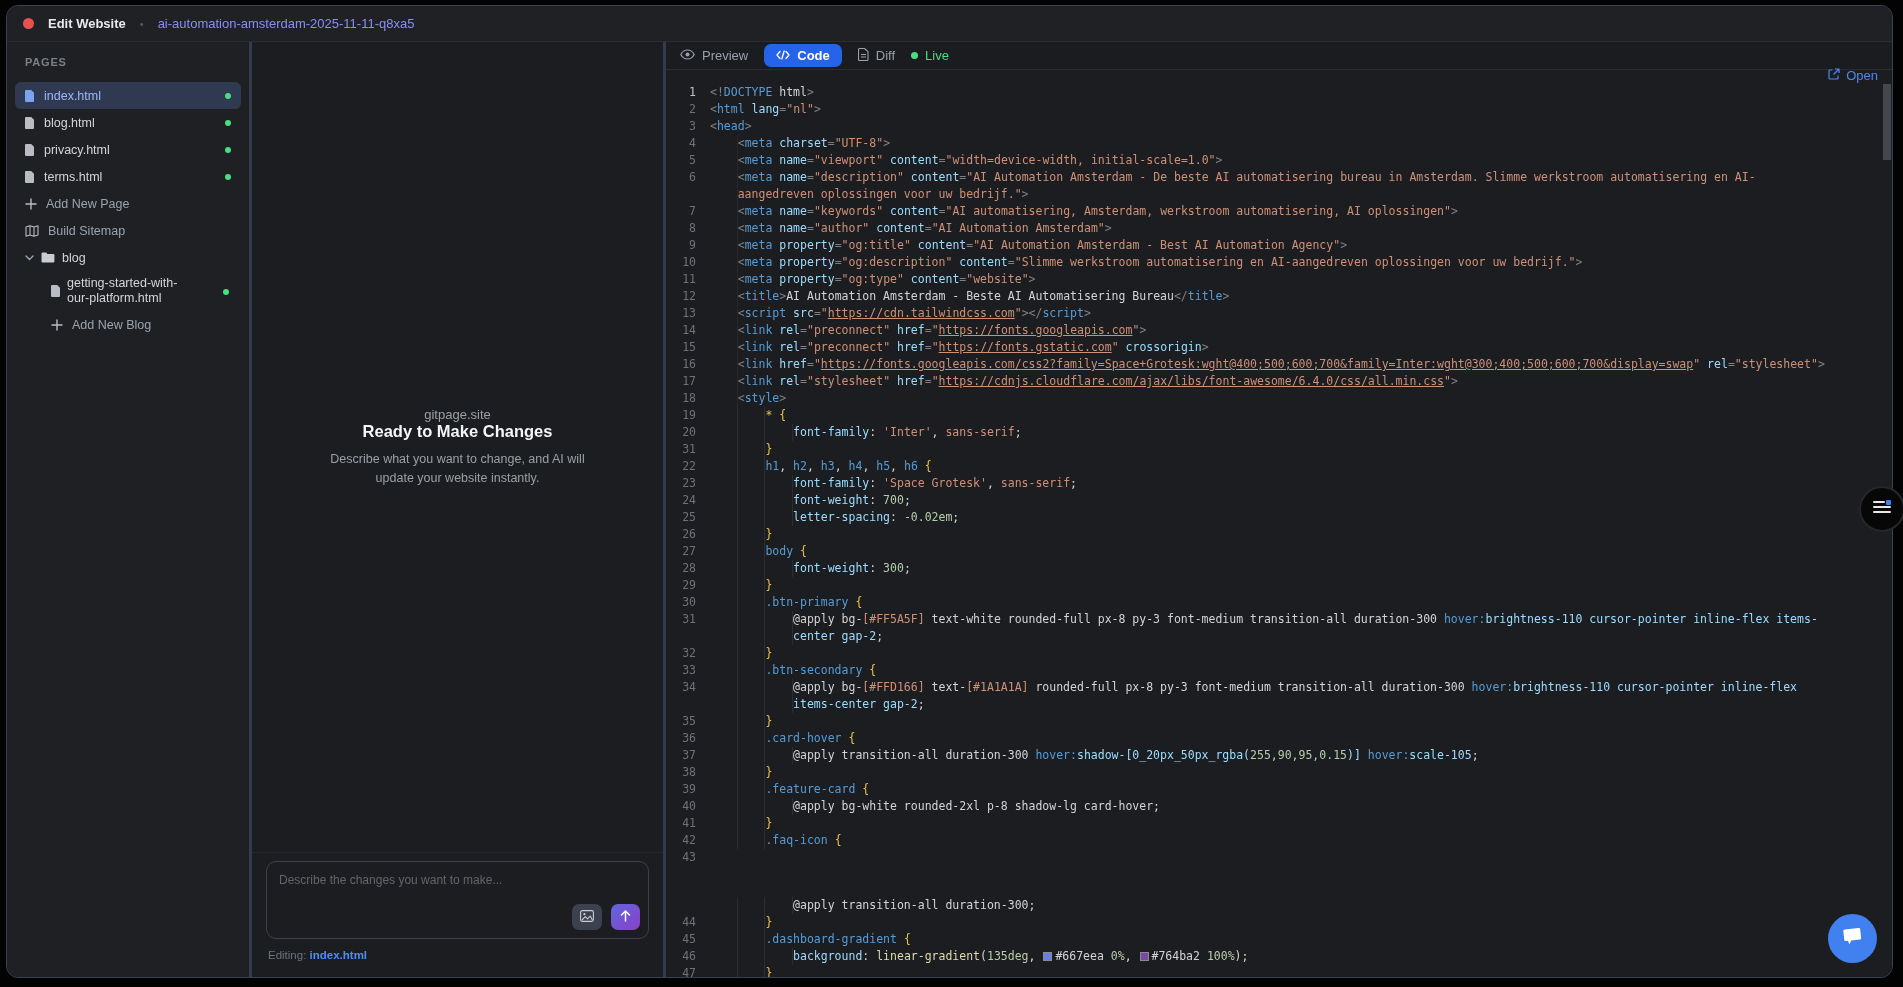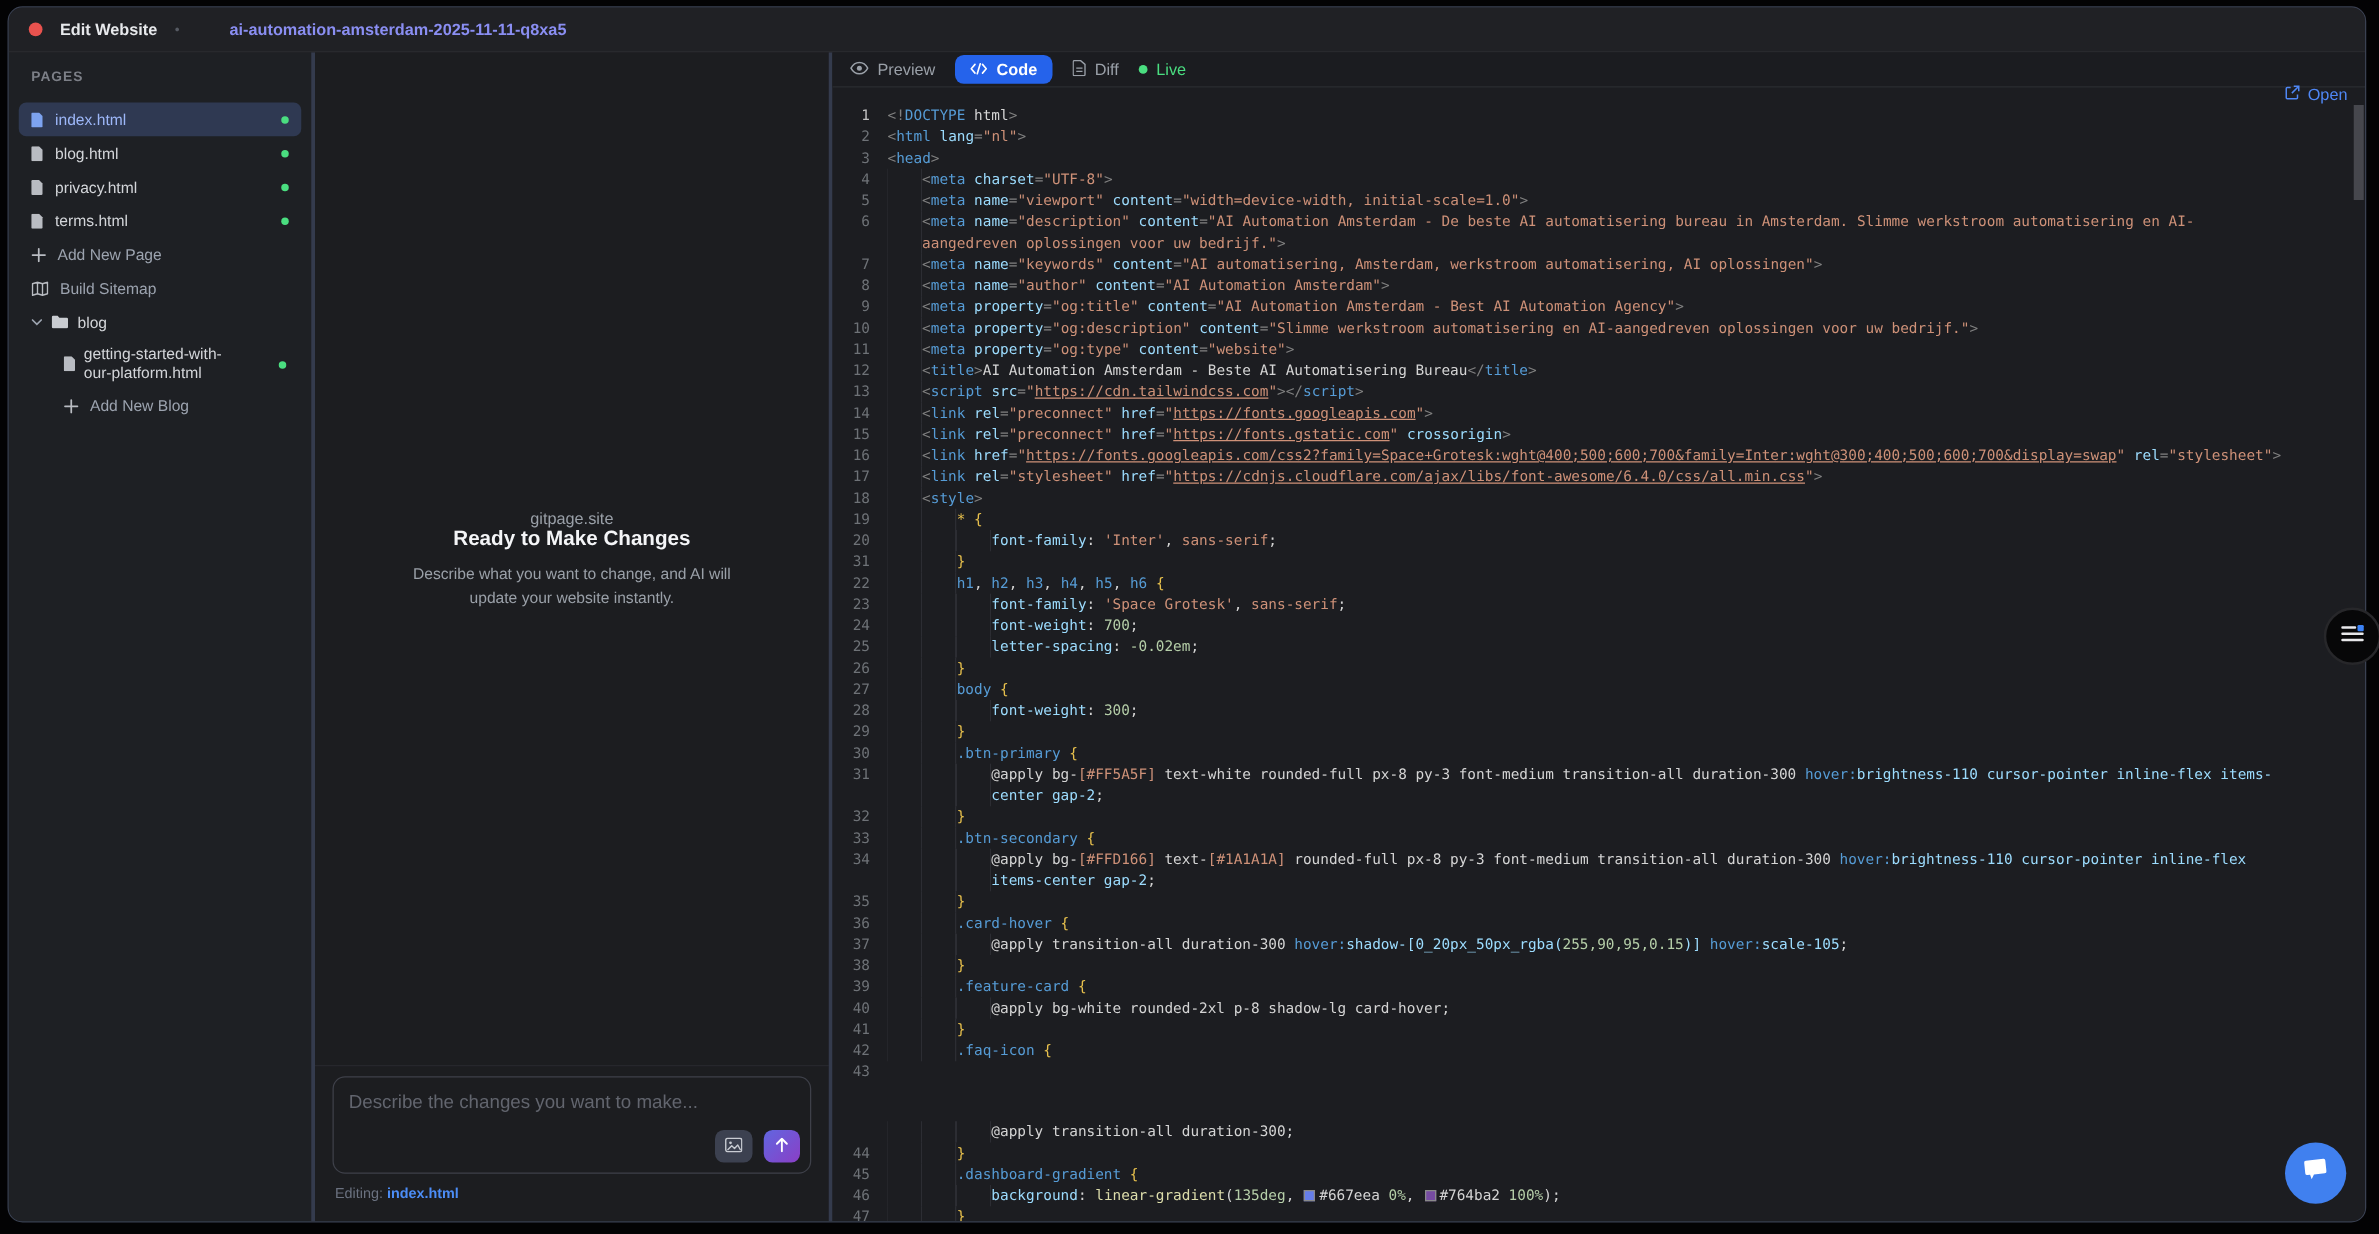--- a/index.html
+++ b/index.html
@@ -9,21 +9,21 @@
   .window { position:absolute; left:6px; top:5px; width:1887px; height:973px;
     background:#1d1e22; border:1px solid #3a4152; border-radius:12px; overflow:hidden;
     display:flex; flex-direction:column; }
 
   
   .titlebar { height:36px; flex:none; background:#202125; border-bottom:1px solid #2b2c31;
     display:flex; align-items:center; padding:0 16px; gap:14px; }
   .red-dot { width:11px; height:11px; border-radius:50%; background:#e8524e; flex:none; }
   .tb-title { color:#e7e9ec; font-size:13px; font-weight:600; }
   .tb-sep { color:#565a63; font-size:11px; }
-  .tb-project { color:#8a8ef2; font-size:13px; font-weight:700; cursor:pointer;margin-left:26px; }
+  .tb-project { color:#8a8ef2; font-size:13px; font-weight:400; cursor:pointer; }
 
   .main { flex:1; display:flex; min-height:0; }
   .vdiv { width:3px; background:#343b4d; flex:none; }
 
   
   .sidebar { width:242px; flex:none; background:#1e2024; padding:10px 8px; overflow:hidden; }
   .pages-header { padding:4px 10px 14px; color:#7c7f87; font-size:11px; font-weight:700; letter-spacing:.8px; }
   .sb-row { height:27px; display:flex; align-items:center; gap:9px; padding:0 10px;
     border-radius:6px; font-size:12.5px; color:#d3d5d9; cursor:pointer; }
   .sb-row .ic { color:#b9bcc2; display:flex; flex:none; }
@@ -40,21 +40,21 @@
 
   
   .preview-panel { width:411px; flex:none; background:#1c1d20; display:flex; flex-direction:column; }
   .empty { flex:1; display:flex; flex-direction:column; align-items:center; justify-content:center; text-align:center; }
   .site { color:#9aa0a8; font-size:13px; }
   .etitle { color:#f4f5f7; font-size:16.5px; font-weight:700; margin-bottom:9px; }
   .edesc { color:#9aa0a8; font-size:12.5px; line-height:1.45; max-width:268px; }
   .chat-area { flex:none; border-top:1px solid #26272c; padding:8px 14px 16px; }
   .chatbox { position:relative; height:78px; border:1px solid #3e4049; border-radius:10px; }
   .chatbox textarea { width:100%; height:100%; background:transparent; border:none; outline:none; resize:none;
-    padding:11px 12px; color:#c7cad0; font-size:15px; font-family:"Liberation Sans",sans-serif; }
+    padding:11px 12px; color:#c7cad0; font-size:12px; font-family:"Liberation Sans",sans-serif; }
   .chatbox textarea::placeholder { color:#62656e; }
   .chat-btns { position:absolute; right:8px; bottom:8px; display:flex; gap:9px; }
   .img-btn { width:30px; height:26px; border:none; border-radius:7px; background:#3c4150; color:#c9ccd3;
     display:flex; align-items:center; justify-content:center; cursor:pointer; }
   .send-btn { width:29px; height:26px; border:none; border-radius:7px;
     background:linear-gradient(135deg,#6166e0,#8a3fc6); color:#fff;
     display:flex; align-items:center; justify-content:center; cursor:pointer; }
   .editing { margin-top:10px; font-size:11.5px; color:#6b7280; padding-left:2px; }
   .editing .efile { color:#4c8df6; font-weight:700; cursor:pointer; }
 

